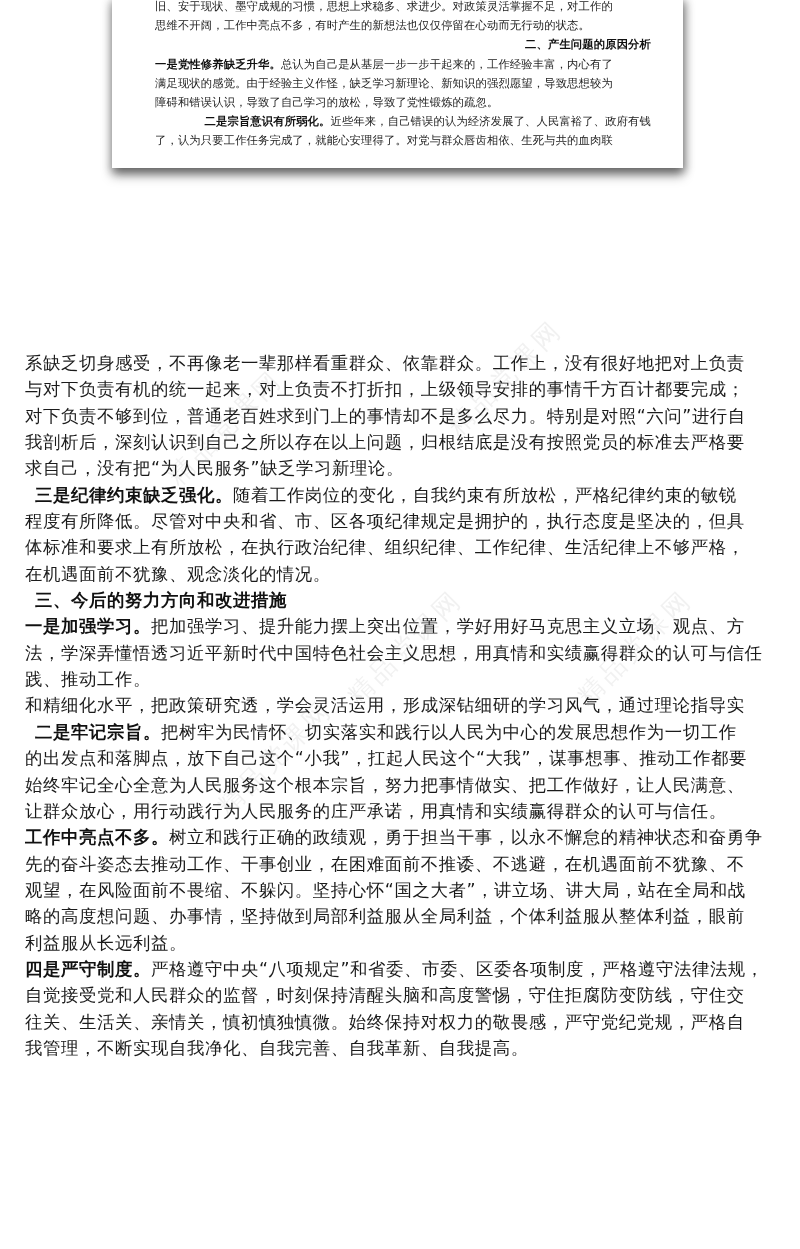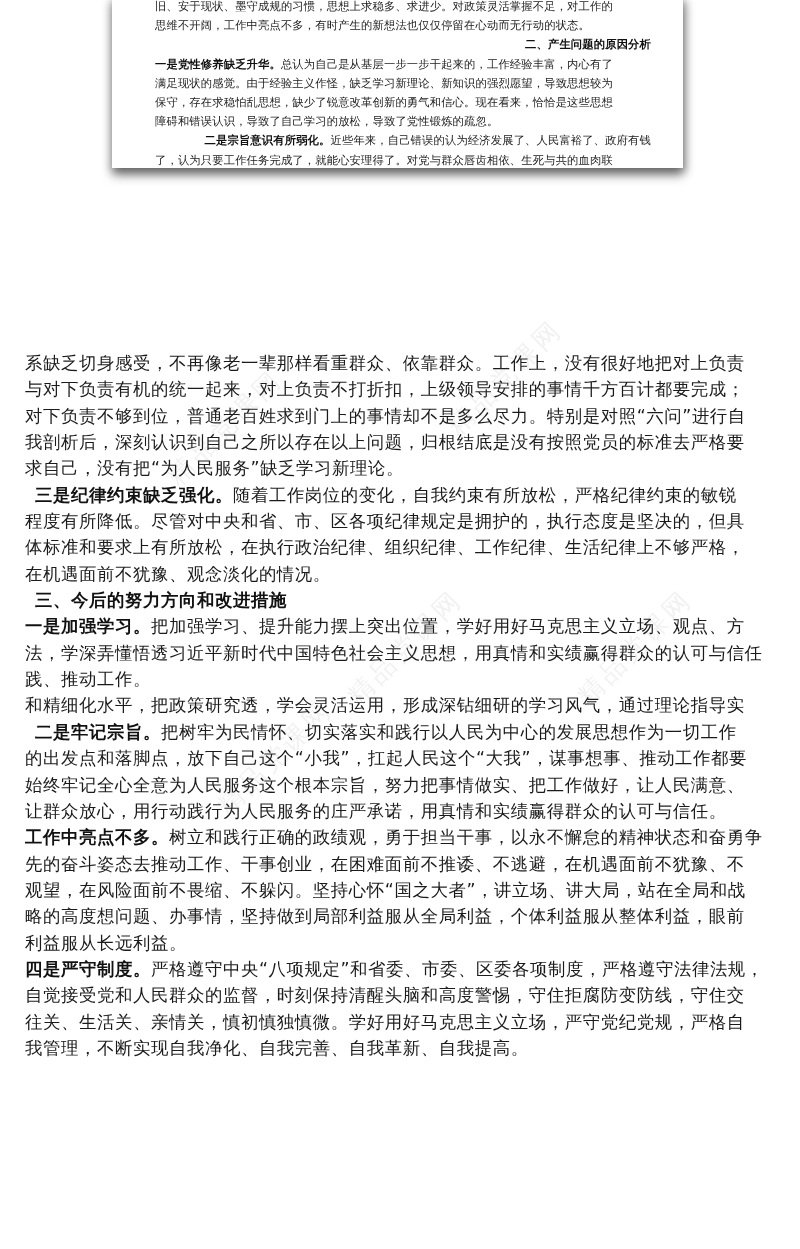--- a/index.html
+++ b/index.html
@@ -79,21 +79,20 @@
 </head>
 <body>
 
 <div class="preview-card">
   <div class="preview-text">
     <span class="line">旧、安于现状、墨守成规的习惯，思想上求稳多、求进少。对政策灵活掌握不足，对工作的</span>
     <span class="line">思维不开阔，工作中亮点不多，有时产生的新想法也仅仅停留在心动而无行动的状态。</span>
     <span class="line indent-small bold">二、产生问题的原因分析</span>
     <span class="line"><b>一是党性修养缺乏升华。</b><span>总认为自己是从基层一步一步干起来的，工作经验丰富，内心有了</span></span>
     <span class="line">满足现状的感觉。由于经验主义作怪，缺乏学习新理论、新知识的强烈愿望，导致思想较为</span>
-    <span class="line">保守，存在求稳怕乱思想，缺少了锐意改革创新的勇气和信心。现在看来，恰恰是这些思想</span>
     <span class="line">障碍和错误认识，导致了自己学习的放松，导致了党性锻炼的疏忽。</span>
     <span class="line indent-small"><b>二是宗旨意识有所弱化。</b><span>近些年来，自己错误的认为经济发展了、人民富裕了、政府有钱</span></span>
     <span class="line">了，认为只要工作任务完成了，就能心安理得了。对党与群众唇齿相依、生死与共的血肉联</span>
   </div>
 </div>
 
 <div class="main-text">
   <span class="line">系缺乏切身感受，不再像老一辈那样看重群众、依靠群众。工作上，没有很好地把对上负责</span>
   <span class="line">与对下负责有机的统一起来，对上负责不打折扣，上级领导安排的事情千方百计都要完成；</span>
   <span class="line">对下负责不够到位，普通老百姓求到门上的事情却不是多么尽力。特别是对照“六问”进行自</span>
@@ -112,21 +111,21 @@
   <span class="line">的出发点和落脚点，放下自己这个“小我”，扛起人民这个“大我”，谋事想事、推动工作都要</span>
   <span class="line">始终牢记全心全意为人民服务这个根本宗旨，努力把事情做实、把工作做好，让人民满意、</span>
   <span class="line">让群众放心，用行动践行为人民服务的庄严承诺，用真情和实绩赢得群众的认可与信任。</span>
   <span class="line"><b>工作中亮点不多。</b><span>树立和践行正确的政绩观，勇于担当干事，以永不懈怠的精神状态和奋勇争</span></span>
   <span class="line">先的奋斗姿态去推动工作、干事创业，在困难面前不推诿、不逃避，在机遇面前不犹豫、不</span>
   <span class="line">观望，在风险面前不畏缩、不躲闪。坚持心怀“国之大者”，讲立场、讲大局，站在全局和战</span>
   <span class="line">略的高度想问题、办事情，坚持做到局部利益服从全局利益，个体利益服从整体利益，眼前</span>
   <span class="line">利益服从长远利益。</span>
   <span class="line"><b>四是严守制度。</b><span>严格遵守中央“八项规定”和省委、市委、区委各项制度，严格遵守法律法规，</span></span>
   <span class="line">自觉接受党和人民群众的监督，时刻保持清醒头脑和高度警惕，守住拒腐防变防线，守住交</span>
-  <span class="line">往关、生活关、亲情关，慎初慎独慎微。学好用好马克思主义立场，严守党纪党规，严格自</span>
+  <span class="line">往关、生活关、亲情关，慎初慎独慎微。始终保持对权力的敬畏感，严守党纪党规，严格自</span>
   <span class="line">我管理，不断实现自我净化、自我完善、自我革新、自我提高。</span>
 </div>
 
 <div class="watermark" style="left:150px; top:410px;">精品党课网</div>
 <div class="watermark" style="left:430px; top:360px;">精品党课网</div>
 <div class="watermark" style="left:330px; top:630px;">精品党课网</div>
 <div class="watermark" style="left:560px; top:630px;">精品党课网</div>
 <div class="watermark" style="left:200px; top:740px;">精品党课网</div>
 
 </body></html>

